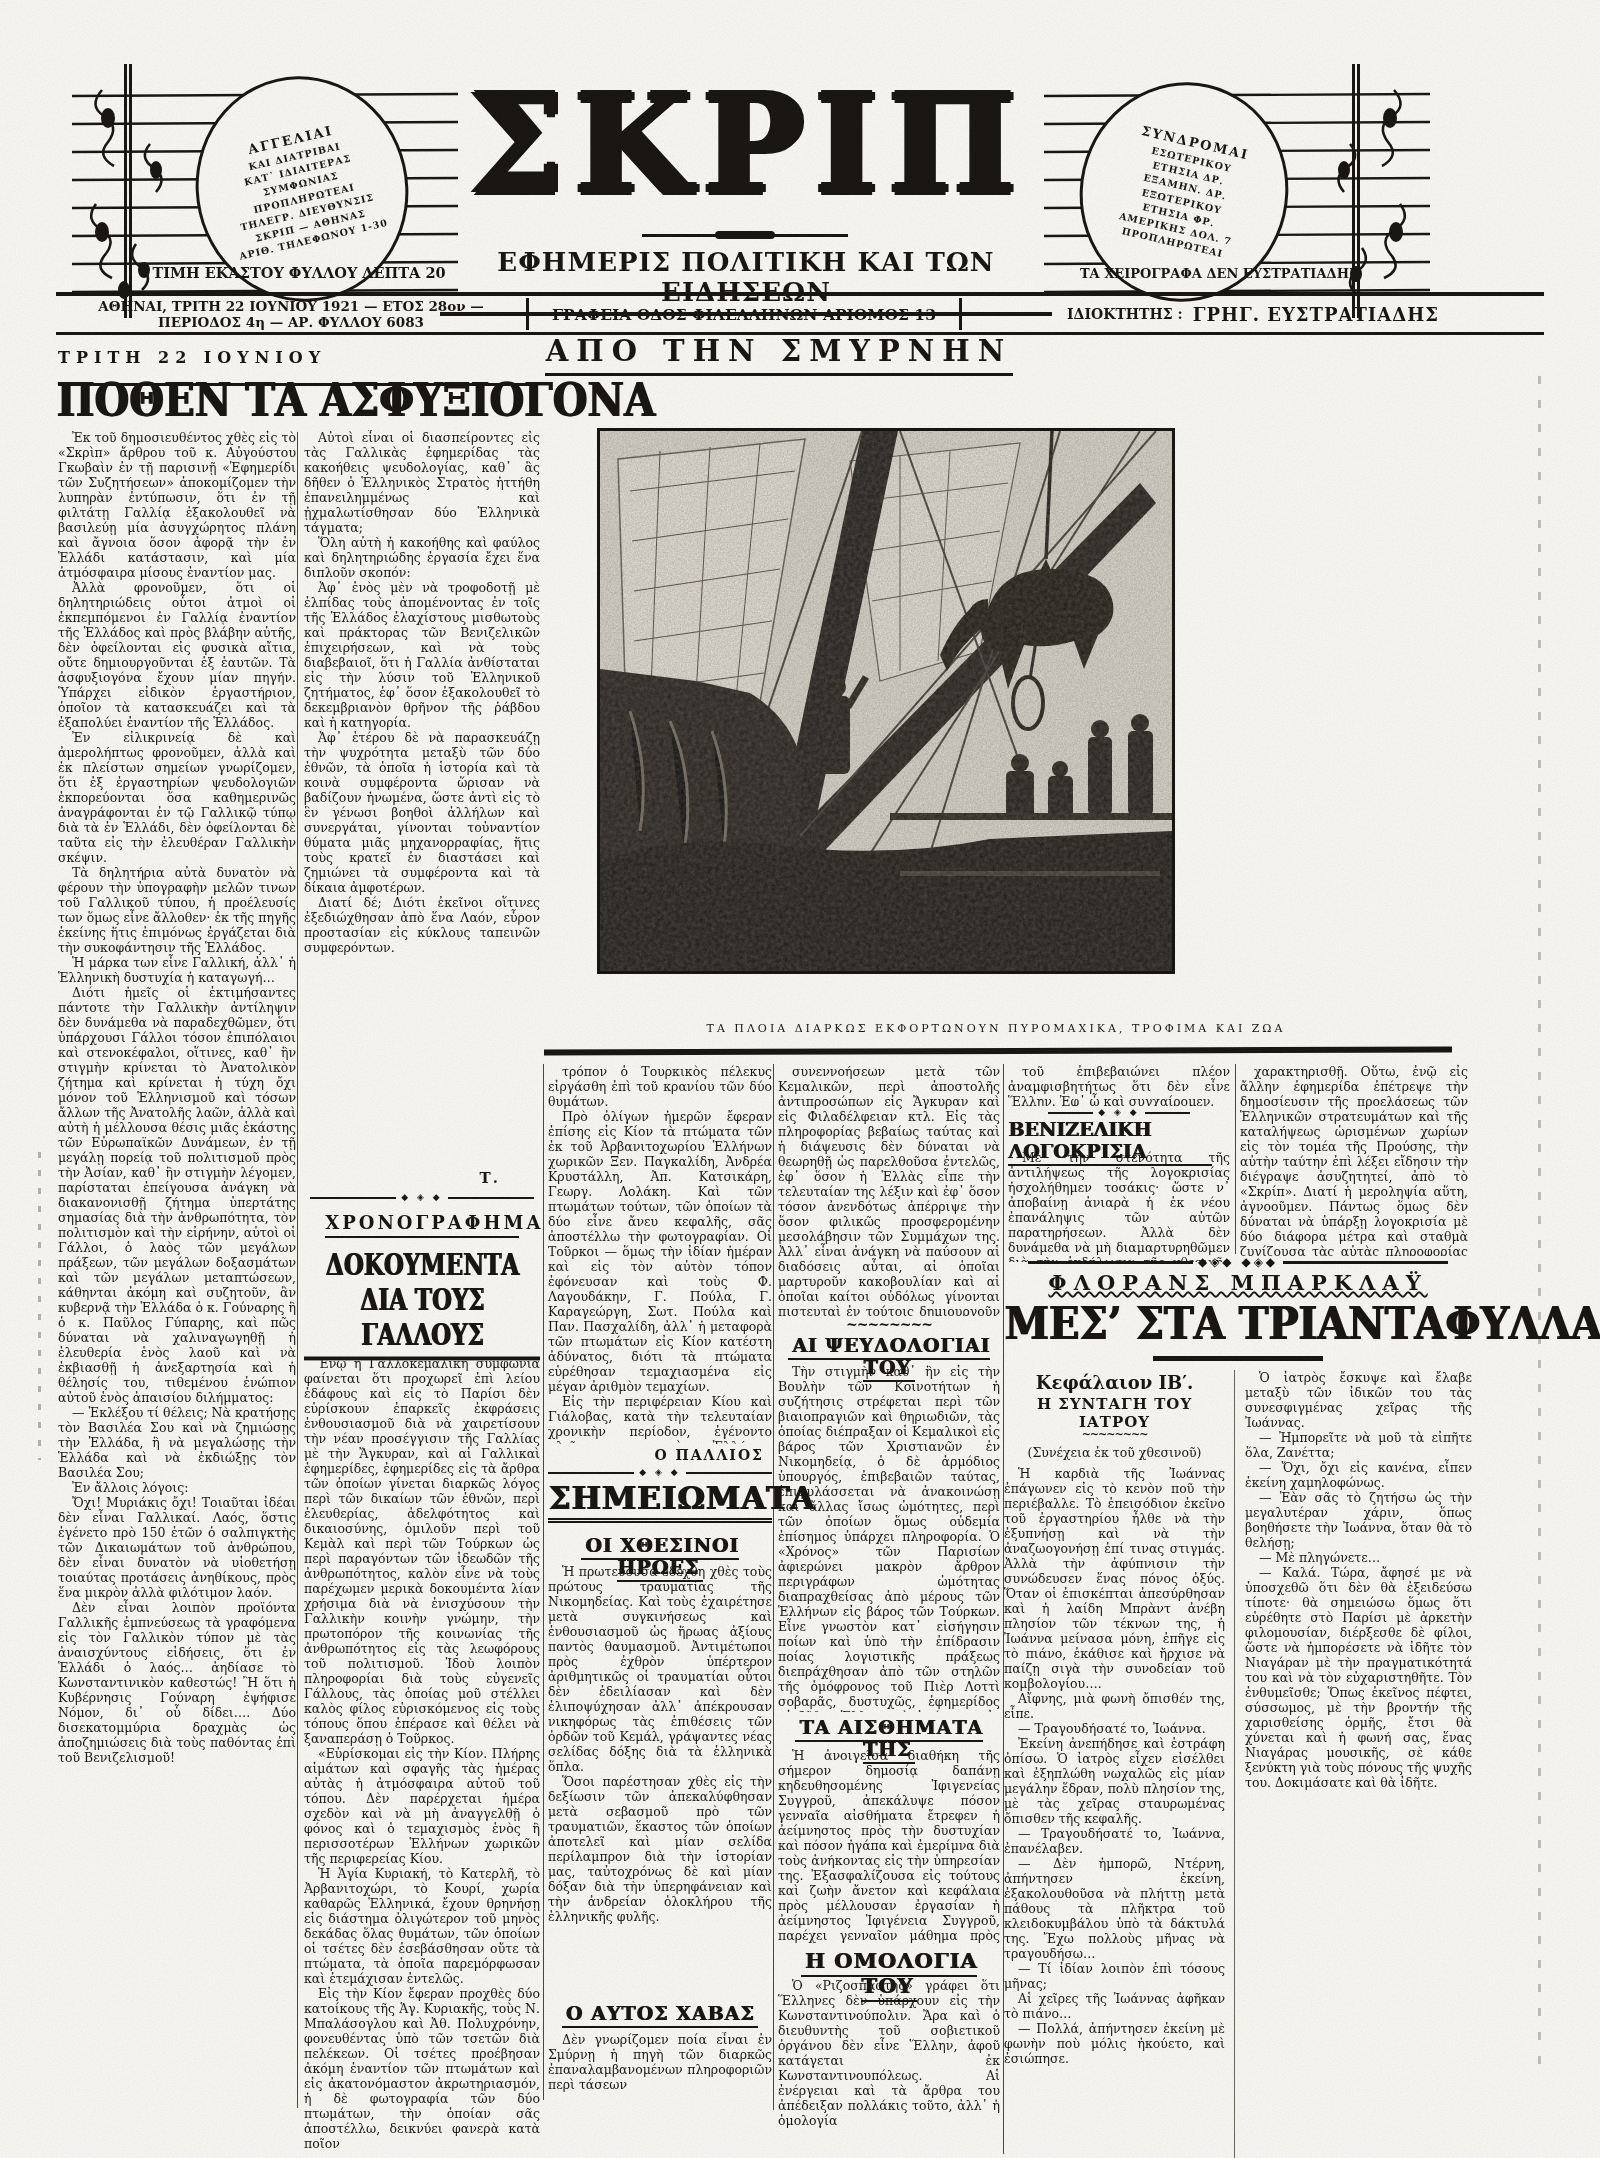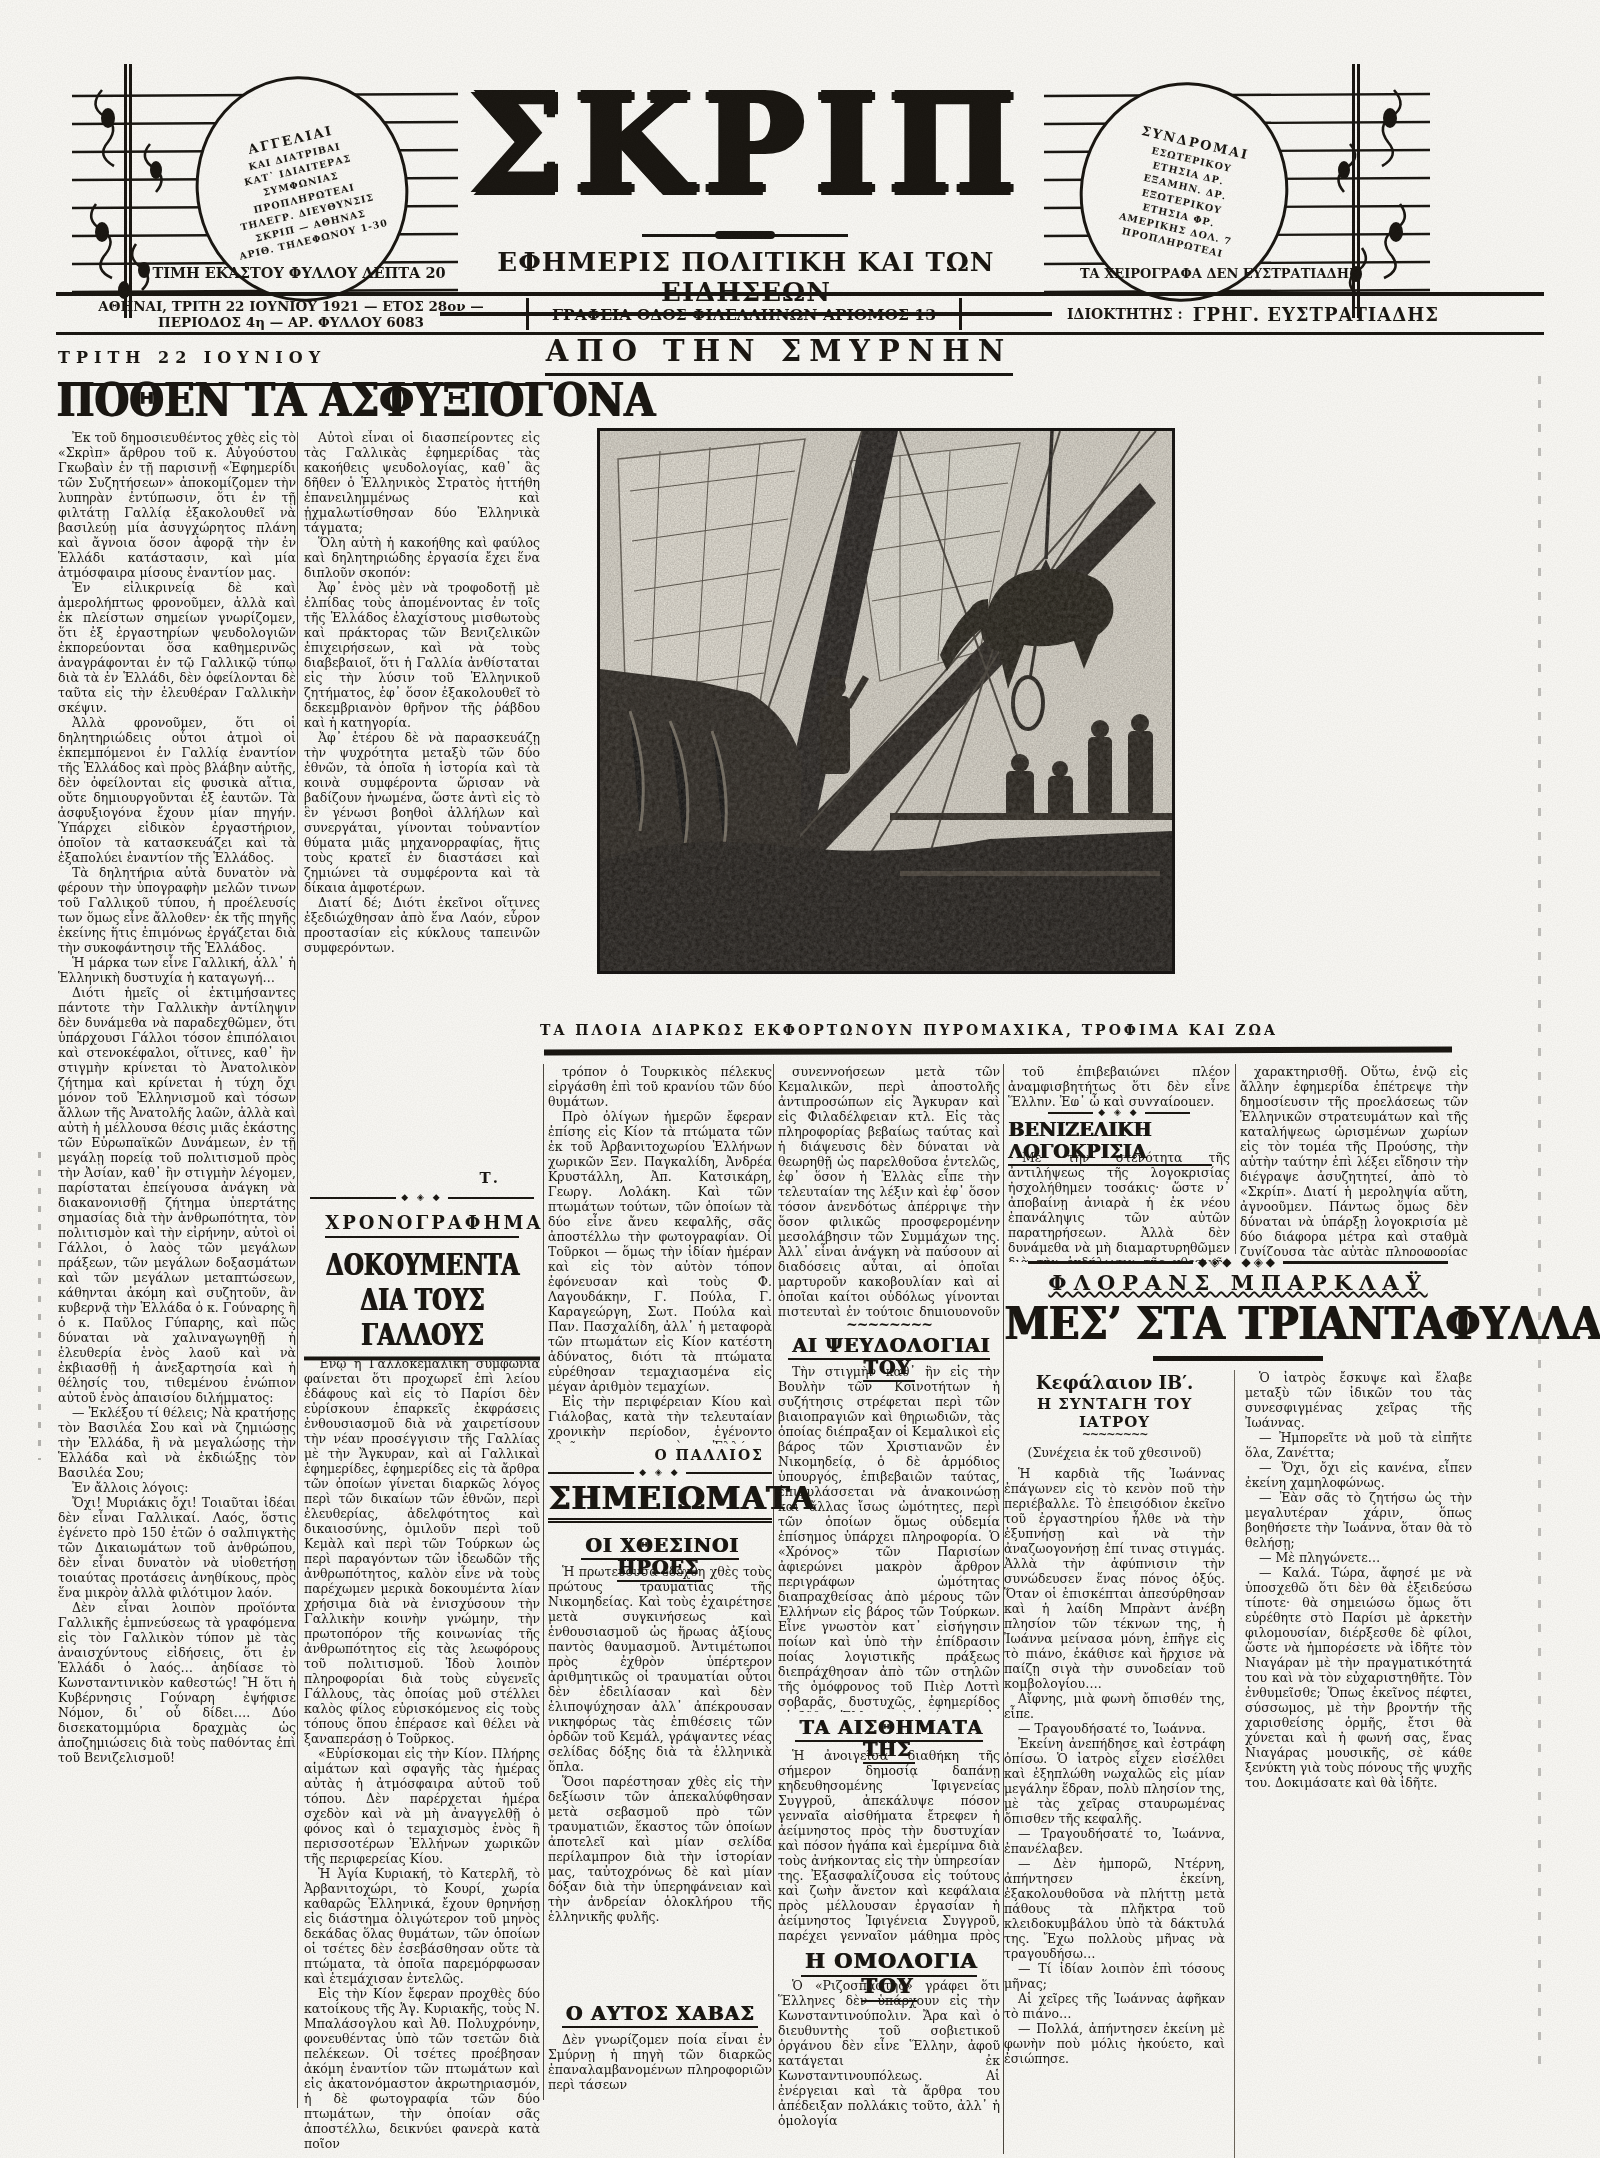--- a/index.html
+++ b/index.html
@@ -50,21 +50,21 @@
           border-bottom:2px solid #17140f;padding-bottom:3px;}
   .dokhead{font-size:23px;font-weight:bold;text-align:center;margin-top:8px;transform:scaleY(1.3);transform-origin:top;
            border-bottom:3px solid #17140f;padding-bottom:4px;text-shadow:1.2px 0 currentColor;}
   .sig{text-align:center;font-weight:bold;font-size:15px;padding:3px 0 2px;letter-spacing:2px;}
   .subhead{text-align:center;font-size:19px;font-weight:bold;letter-spacing:1px;text-shadow:1px 0 currentColor;}
   .subhead span{border-bottom:2px solid #17140f;padding:0 4px 2px;}
   
   #smyrna{left:545px;top:334px;width:468px;text-align:center;font-size:29px;font-weight:bold;letter-spacing:8px;
           border-bottom:3px solid #17140f;padding-bottom:5px;}
   #photo{left:597px;top:428px;width:578px;height:546px;border:3px solid #141210;background:#e8e4da;box-sizing:border-box;}
-  #capt{left:540px;top:1022px;width:912px;font-size:14px;font-weight:bold;letter-spacing:3px;}
+  #capt{left:540px;top:1022px;width:912px;text-align:center;font-size:11px;font-weight:normal;letter-spacing:3px;}
   #caprule{left:544px;top:1048px;width:908px;height:6px;background:#17140f;transform:rotate(-0.2deg);}
   
   .colbox{position:absolute;}
   .colbox .blk{position:absolute;left:0;right:0;}
   
   #serial .sauthor{position:absolute;top:14px;left:0;right:0;text-align:center;font-size:21px;font-weight:bold;
                    letter-spacing:7px;text-decoration:underline wavy 1.5px;}
   #serial .stitle{position:absolute;top:40px;left:0;right:0;text-align:center;font-size:40px;font-weight:bold;
                   transform:scaleY(1.12);transform-origin:top;white-space:nowrap;text-shadow:1.5px 0 currentColor;}
   #serial .srule{position:absolute;top:100px;left:50%;transform:translateX(-50%);width:170px;height:5px;background:#17140f;}
@@ -173,22 +173,22 @@
   </div>
   <div class="abs" id="rule2"></div>
 
   <div class="abs" id="leadDate">ΤΡΙΤΗ 22 ΙΟΥΝΙΟΥ</div>
   <div class="abs" id="leadHead">ΠΟΘΕΝ ΤΑ ΑΣΦΥΞΙΟΓΟΝΑ</div>
 
   <div class="abs vr" style="left:297px;top:432px;height:1676px;"></div>
 
   <div class="abs bodytext clip" style="left:58px;top:430px;width:238px;height:1678px;">
       <p class="para">Ἐκ τοῦ δημοσιευθέντος χθὲς εἰς τὸ «Σκρὶπ» ἄρθρου τοῦ κ. Αὐγούστου Γκωβαὶν ἐν τῇ παρισινῇ «Ἐφημερίδι τῶν Συζητήσεων» ἀποκομίζομεν τὴν λυπηρὰν ἐντύπωσιν, ὅτι ἐν τῇ φιλτάτῃ Γαλλίᾳ ἐξακολουθεῖ νὰ βασιλεύῃ μία ἀσυγχώρητος πλάνη καὶ ἄγνοια ὅσον ἀφορᾷ τὴν ἐν Ἑλλάδι κατάστασιν, καὶ μία ἀτμόσφαιρα μίσους ἐναντίον μας.</p>
+      <p class="para">Ἀλλὰ φρονοῦμεν, ὅτι οἱ δηλητηριώδεις οὗτοι ἀτμοὶ οἱ ἐκπεμπόμενοι ἐν Γαλλίᾳ ἐναντίον τῆς Ἑλλάδος καὶ πρὸς βλάβην αὐτῆς, δὲν ὀφείλονται εἰς φυσικὰ αἴτια, οὔτε δημιουργοῦνται ἐξ ἑαυτῶν. Τὰ ἀσφυξιογόνα ἔχουν μίαν πηγήν. Ὑπάρχει εἰδικὸν ἐργαστήριον, ὁποῖον τὰ κατασκευάζει καὶ τὰ ἐξαπολύει ἐναντίον τῆς Ἑλλάδος.</p>
       <p class="para">Ἐν εἰλικρινείᾳ δὲ καὶ ἀμερολήπτως φρονοῦμεν, ἀλλὰ καὶ ἐκ πλείστων σημείων γνωρίζομεν, ὅτι ἐξ ἐργαστηρίων ψευδολογιῶν ἐκπορεύονται ὅσα καθημερινῶς ἀναγράφονται ἐν τῷ Γαλλικῷ τύπῳ διὰ τὰ ἐν Ἑλλάδι, δὲν ὀφείλονται δὲ ταῦτα εἰς τὴν ἐλευθέραν Γαλλικὴν σκέψιν.</p>
-      <p class="para">Ἀλλὰ φρονοῦμεν, ὅτι οἱ δηλητηριώδεις οὗτοι ἀτμοὶ οἱ ἐκπεμπόμενοι ἐν Γαλλίᾳ ἐναντίον τῆς Ἑλλάδος καὶ πρὸς βλάβην αὐτῆς, δὲν ὀφείλονται εἰς φυσικὰ αἴτια, οὔτε δημιουργοῦνται ἐξ ἑαυτῶν. Τὰ ἀσφυξιογόνα ἔχουν μίαν πηγήν. Ὑπάρχει εἰδικὸν ἐργαστήριον, ὁποῖον τὰ κατασκευάζει καὶ τὰ ἐξαπολύει ἐναντίον τῆς Ἑλλάδος.</p>
       <p class="para">Τὰ δηλητήρια αὐτὰ δυνατὸν νὰ φέρουν τὴν ὑπογραφὴν μελῶν τινων τοῦ Γαλλικοῦ τύπου, ἡ προέλευσίς των ὅμως εἶνε ἄλλοθεν· ἐκ τῆς πηγῆς ἐκείνης ἥτις ἐπιμόνως ἐργάζεται διὰ τὴν συκοφάντησιν τῆς Ἑλλάδος.</p>
       <p class="para">Ἡ μάρκα των εἶνε Γαλλική, ἀλλ᾽ ἡ Ἑλληνικὴ δυστυχία ἡ καταγωγή…</p>
       <p class="para">Διότι ἡμεῖς οἱ ἐκτιμήσαντες πάντοτε τὴν Γαλλικὴν ἀντίληψιν δὲν δυνάμεθα νὰ παραδεχθῶμεν, ὅτι ὑπάρχουσι Γάλλοι τόσον ἐπιπόλαιοι καὶ στενοκέφαλοι, οἵτινες, καθ᾽ ἣν στιγμὴν κρίνεται τὸ Ἀνατολικὸν ζήτημα καὶ κρίνεται ἡ τύχη ὄχι μόνον τοῦ Ἑλληνισμοῦ καὶ τόσων ἄλλων τῆς Ἀνατολῆς λαῶν, ἀλλὰ καὶ αὐτὴ ἡ μέλλουσα θέσις μιᾶς ἑκάστης τῶν Εὐρωπαϊκῶν Δυνάμεων, ἐν τῇ μεγάλῃ πορείᾳ τοῦ πολιτισμοῦ πρὸς τὴν Ἀσίαν, καθ᾽ ἣν στιγμὴν λέγομεν, παρίσταται ἐπείγουσα ἀνάγκη νὰ διακανονισθῇ ζήτημα ὑπερτάτης σημασίας διὰ τὴν ἀνθρωπότητα, τὸν πολιτισμὸν καὶ τὴν εἰρήνην, αὐτοὶ οἱ Γάλλοι, ὁ λαὸς τῶν μεγάλων πράξεων, τῶν μεγάλων δοξασμάτων καὶ τῶν μεγάλων μεταπτώσεων, κάθηνται ἀκόμη καὶ συζητοῦν, ἂν κυβερνᾷ τὴν Ἑλλάδα ὁ κ. Γούναρης ἢ ὁ κ. Παῦλος Γύπαρης, καὶ πῶς δύναται νὰ χαλιναγωγηθῇ ἡ ἐλευθερία ἑνὸς λαοῦ καὶ νὰ ἐκβιασθῇ ἡ ἀνεξαρτησία καὶ ἡ θέλησίς του, τιθεμένου ἐνώπιον αὐτοῦ ἑνὸς ἀπαισίου διλήμματος:</p>
       <p class="para">— Ἐκλέξου τί θέλεις; Νὰ κρατήσῃς τὸν Βασιλέα Σου καὶ νὰ ζημιώσῃς τὴν Ἑλλάδα, ἢ νὰ μεγαλώσῃς τὴν Ἑλλάδα καὶ νὰ ἐκδιώξῃς τὸν Βασιλέα Σου;</p>
       <p class="para">Ἐν ἄλλοις λόγοις:</p>
       <p class="para">Ὄχι! Μυριάκις ὄχι! Τοιαῦται ἰδέαι δὲν εἶναι Γαλλικαί. Λαός, ὅστις ἐγένετο πρὸ 150 ἐτῶν ὁ σαλπιγκτὴς τῶν Δικαιωμάτων τοῦ ἀνθρώπου, δὲν εἶναι δυνατὸν νὰ υἱοθετήσῃ τοιαύτας προτάσεις ἀνηθίκους, πρὸς ἕνα μικρὸν ἀλλὰ φιλότιμον λαόν.</p>
       <p class="para">Δὲν εἶναι λοιπὸν προϊόντα Γαλλικῆς ἐμπνεύσεως τὰ γραφόμενα εἰς τὸν Γαλλικὸν τύπον μὲ τὰς ἀναισχύντους εἰδήσεις, ὅτι ἐν Ἑλλάδι ὁ λαός… ἀηδίασε τὸ Κωνσταντινικὸν καθεστώς! Ἢ ὅτι ἡ Κυβέρνησις Γούναρη ἐψήφισε Νόμον, δι᾽ οὗ δίδει…. Δύο δισεκατομμύρια δραχμὰς ὡς ἀποζημιώσεις διὰ τοὺς παθόντας ἐπὶ τοῦ Βενιζελισμοῦ!</p>
     </div>
 
   <div class="abs" style="left:304px;top:430px;width:236px;height:1678px;">

